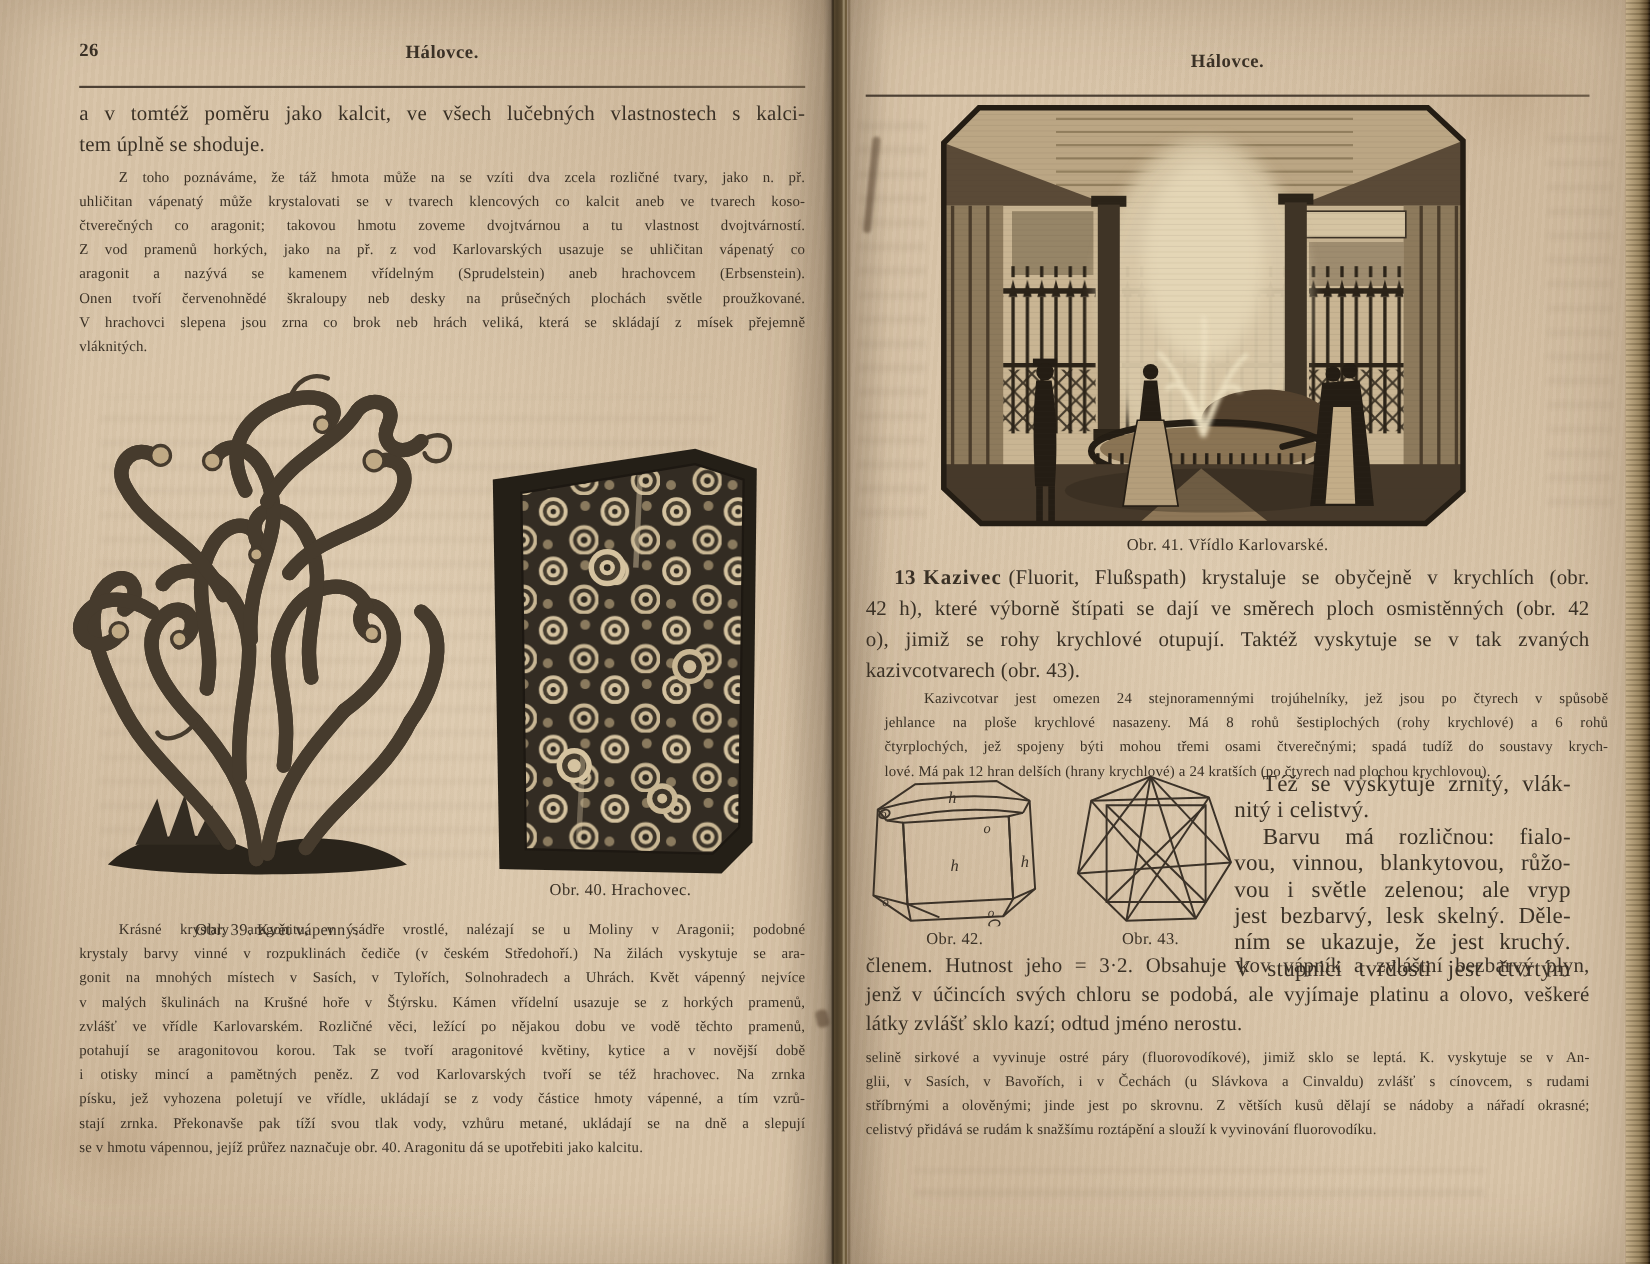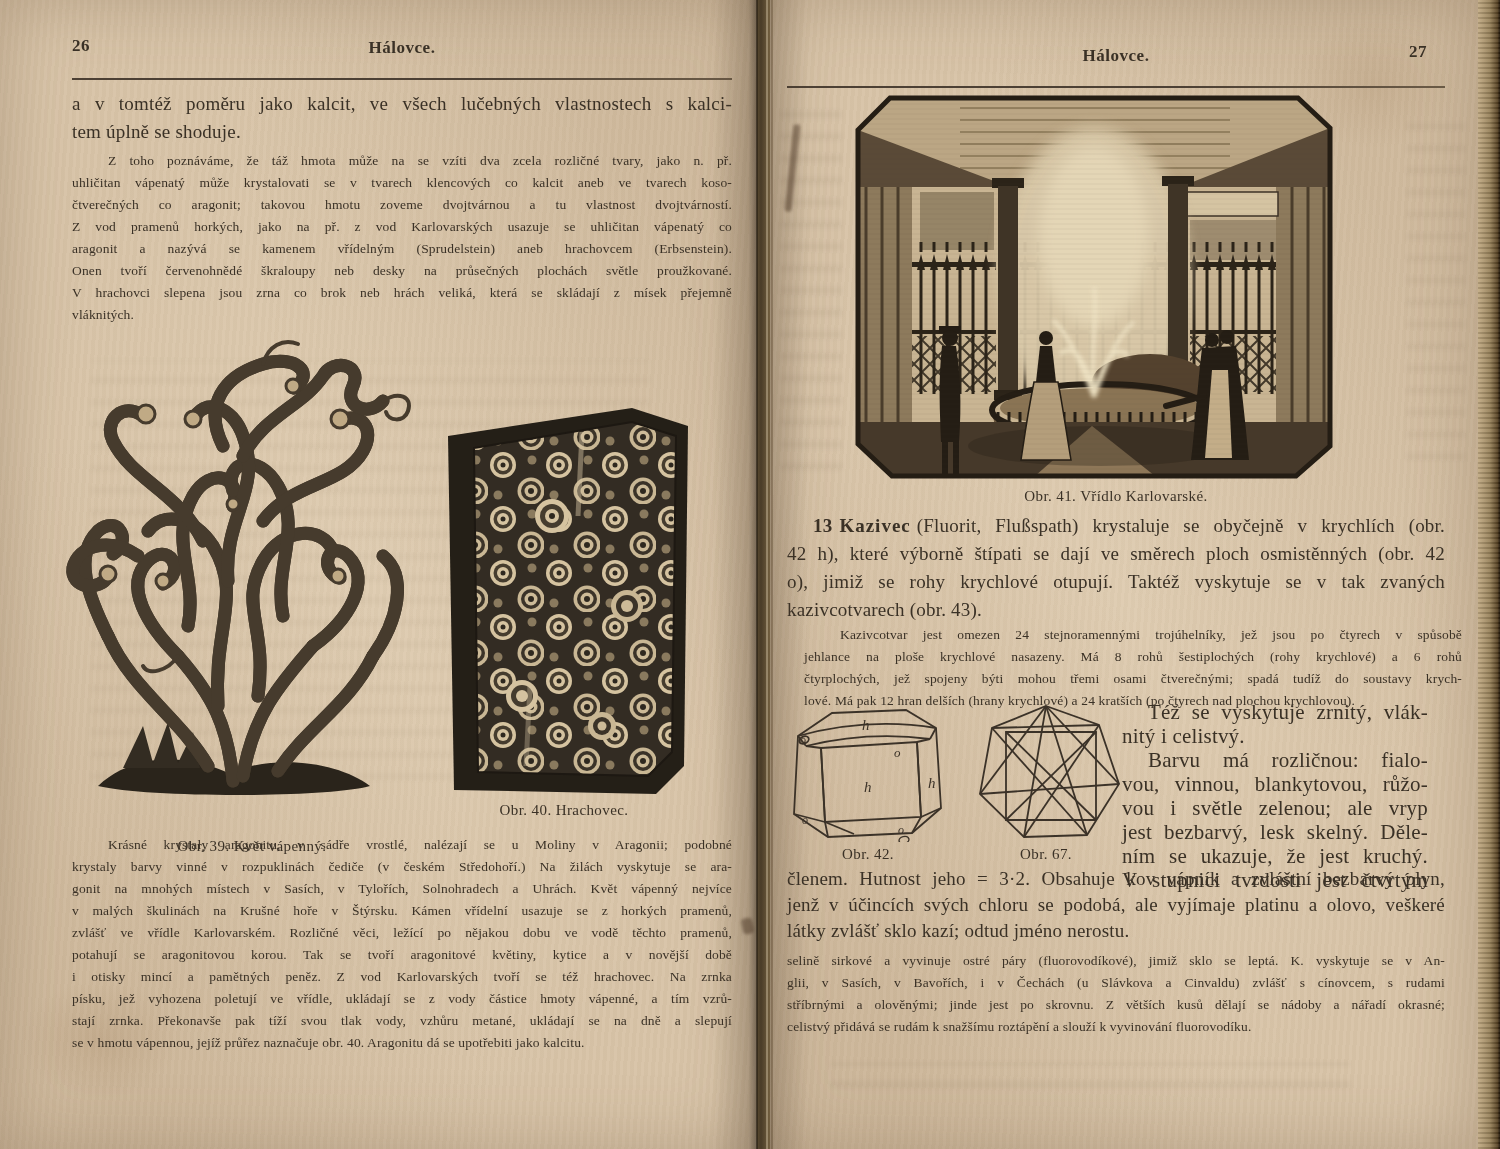--- a/index.html
+++ b/index.html
@@ -172,21 +172,20 @@
     </div>
   </div>
 
   <div class="pg" id="rightPage">
     <div class="ghost" style="left:10px;top:100px;width:62px;height:370px;opacity:.5"></div>
     <div class="ghost" style="left:636px;top:110px;width:60px;height:350px;opacity:.4"></div>
     <div class="ghost" style="left:60px;top:1062px;width:520px;height:26px;opacity:.45"></div>
     <div class="spot" style="left:520px;top:20px;width:170px;height:130px;background:radial-gradient(ellipse,rgba(133,96,58,.12),rgba(0,0,0,0) 70%)"></div>
 
     <div class="hdr" style="left:17px;top:46px;width:658px;text-align:center;">Hálovce.</div>
-    <div class="hdr" style="left:17px;top:42px;width:640px;text-align:right;">27</div>
     <div class="rule" style="left:17px;top:86px;width:658px;"></div>
 
     <div class="fig" style="left:80px;top:92px;width:488px;height:392px;">
       <svg width="488" height="392" viewBox="0 0 488 392">
         <defs>
           <clipPath id="f41oct">
               <polygon points="40,6 448,6 480,36 480,354 446,384 42,384 8,352 8,38"></polygon>
             </clipPath>
           <pattern id="f41hl" width="6" height="5" patternUnits="userSpaceOnUse">
             <line x1="0" y1="2" x2="6" y2="2" stroke="#3c3226" stroke-width="0.8" opacity="0.35"></line>
@@ -366,21 +365,21 @@
           <line x1="80" y1="4" x2="121" y2="133"></line>
           <line x1="14" y1="92" x2="153" y2="82"></line>
           <line x1="26" y1="26" x2="133" y2="23"></line>
           <line x1="133" y1="23" x2="58" y2="135"></line>
           <line x1="26" y1="26" x2="121" y2="133"></line>
         </g>
       </svg>
     </div>
 
     <div class="cap" style="left:14px;top:846px;width:168px;">Obr. 42.</div>
-    <div class="cap" style="left:196px;top:846px;width:160px;">Obr. 67.</div>
+    <div class="cap" style="left:196px;top:846px;width:160px;">Obr. 43.</div>
 
     <div class="para col" style="left:352px;top:700px;width:306px;">
       <div class="jl ind2">Též se vyskytuje zrnitý, vlák-</div>
       <div class="jl last">nitý i celistvý.</div>
       <div class="jl ind2">Barvu má rozličnou: fialo-</div>
       <div class="jl">vou, vinnou, blankytovou, růžo-</div>
       <div class="jl">vou i světle zelenou; ale vryp</div>
       <div class="jl">jest bezbarvý, lesk skelný. Děle-</div>
       <div class="jl">ním se ukazuje, že jest kruchý.</div>
       <div class="jl">V stupnici tvrdosti jest čtvrtým</div>

